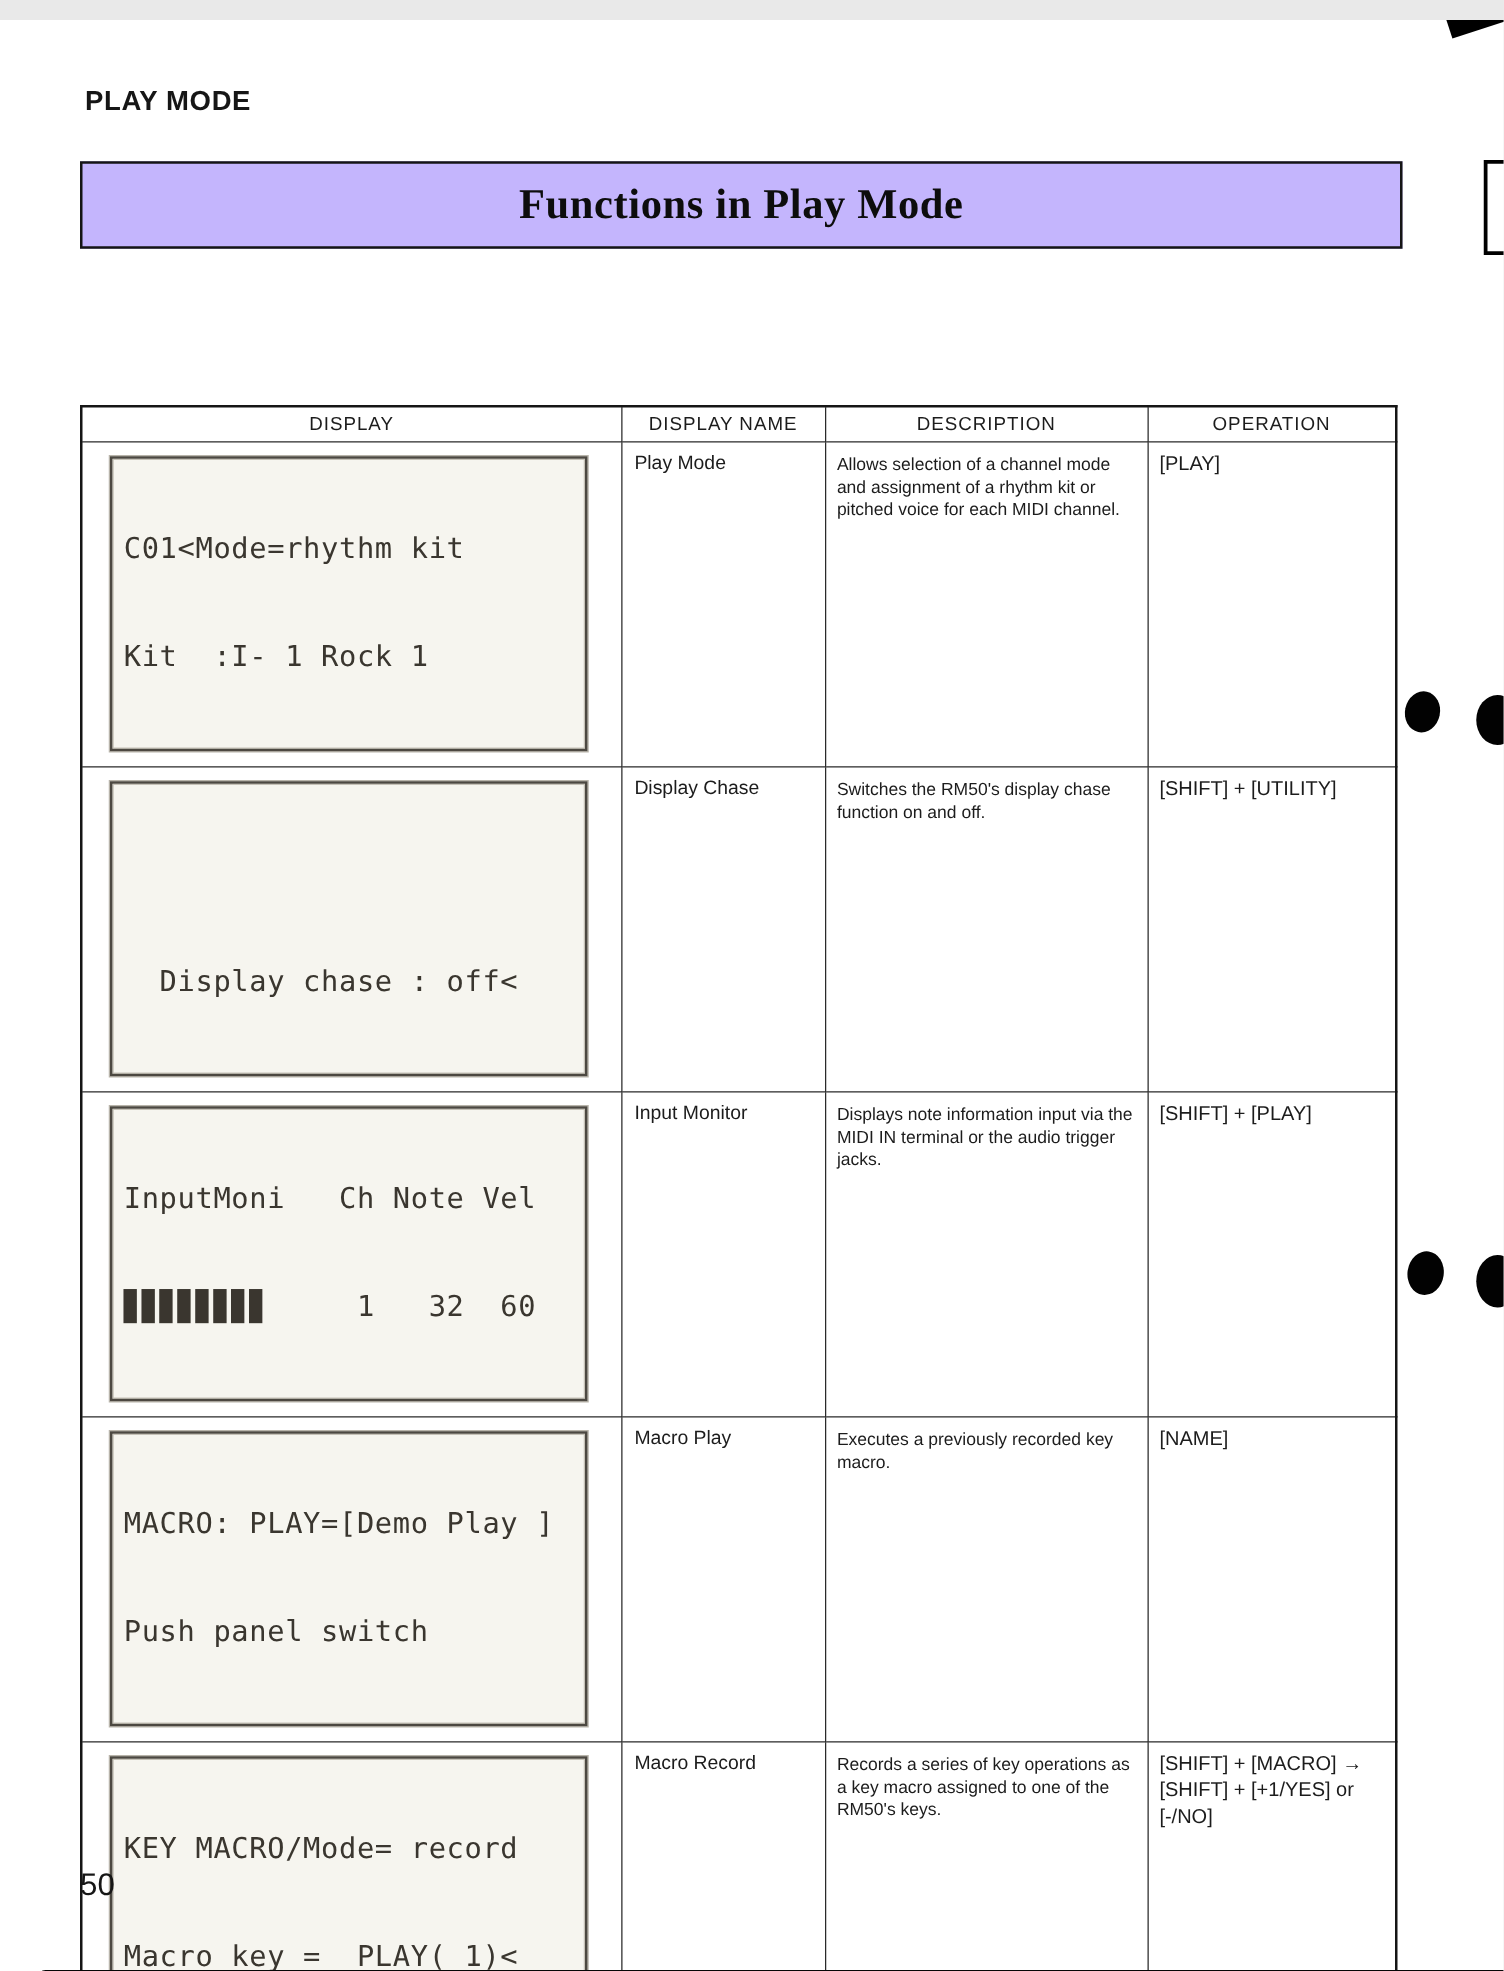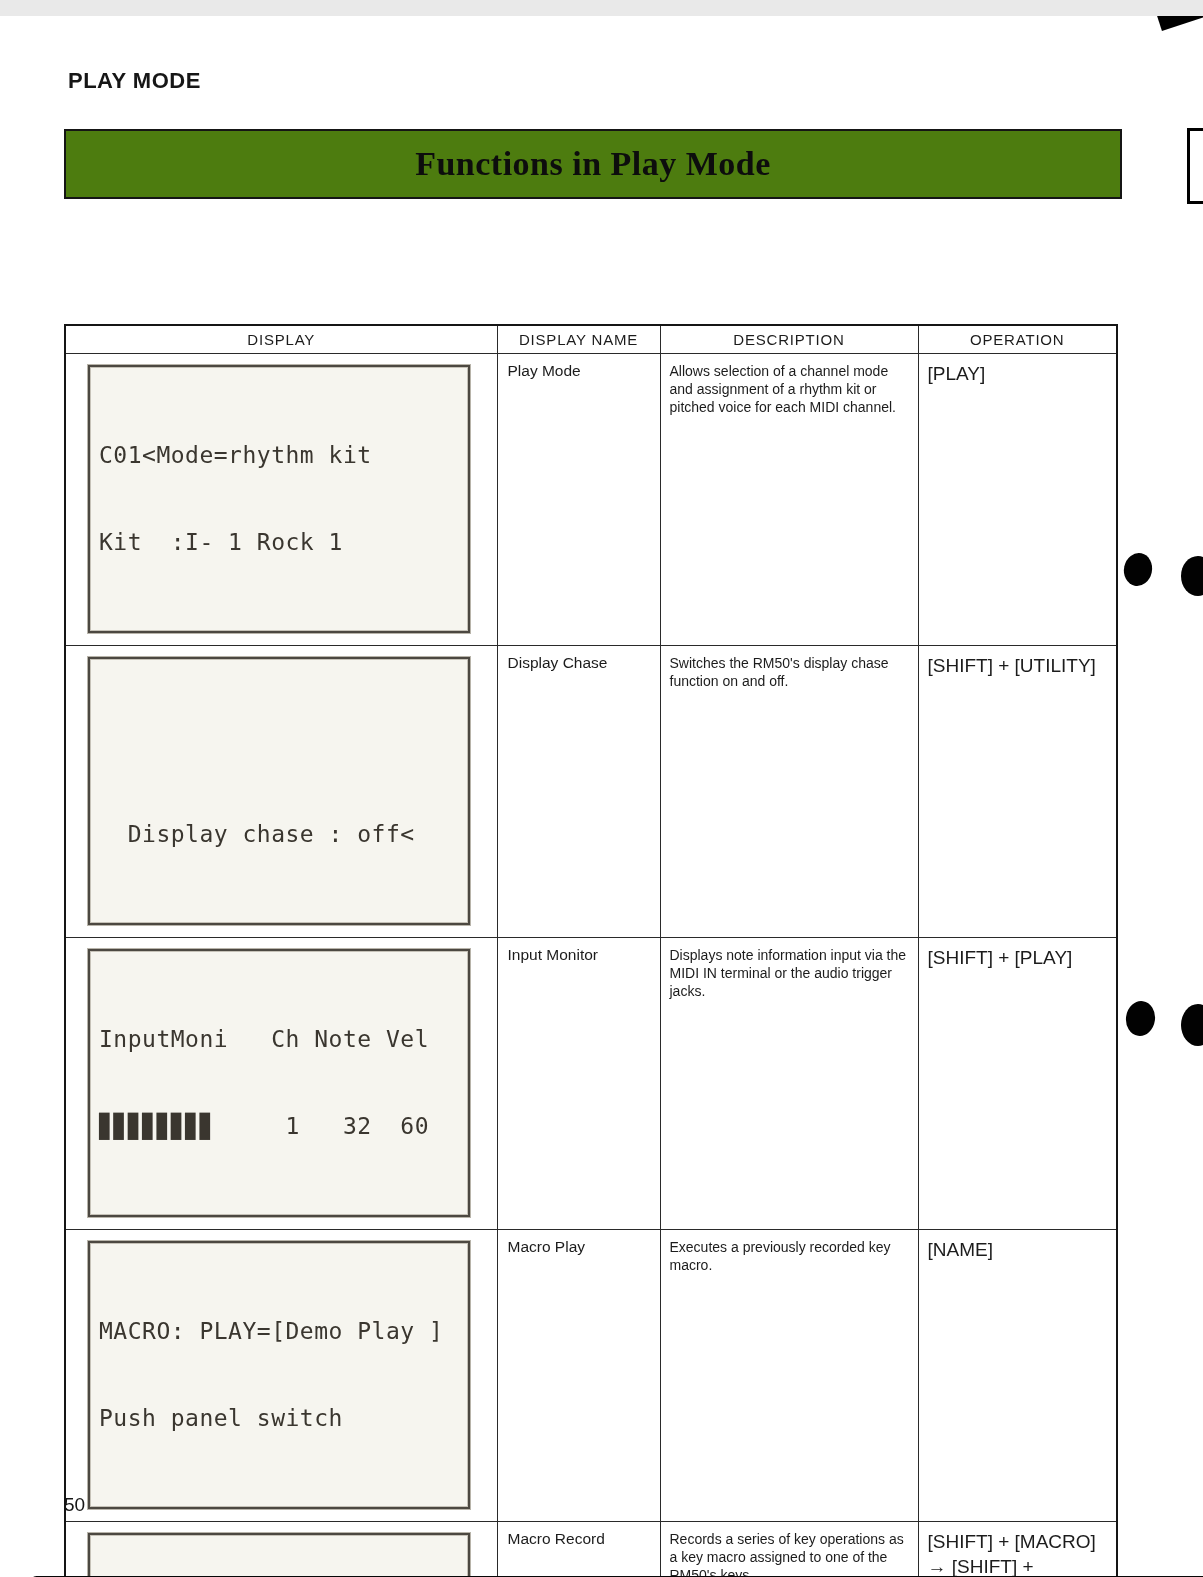--- a/index.html
+++ b/index.html
@@ -18,21 +18,21 @@
     font-family:"Liberation Sans", sans-serif;
     font-weight:700; font-size:22px; letter-spacing:0.5px;
     color:#161616;
   }
 
   .title-box {
     position:absolute; left:64px; top:113px;
     width:1054px; height:66px;
     border:2px solid #151515;
     display:flex; align-items:center; justify-content:center;
-    background:#4d7c0f;
+    background:#c4b5fd;
   }
   .title-box h1 {
     margin:0; font-family:"Liberation Serif", serif;
     font-size:34px; font-weight:700; letter-spacing:0.5px; color:#0d0d0d;
   }
 
   .intro {
     position:absolute; left:68px; top:200px; width:1060px;
     font-size:20px; line-height:1.5; color:#101010;
   }
@@ -50,34 +50,34 @@
   }
   .func-table tr.frow { height:90px; }
   .func-table td { vertical-align:top; }
 
   .lcd-cell { padding:11px 16px 12px 22px; }
   .lcd {
     box-sizing:border-box; width:382px;
     border:2px solid #4c4841;
     box-shadow:0 0 0 1px #b8b4aa, inset 0 0 0 1px #c6c2b8;
     background:#f6f5ef;
-    padding:16px 9px;
+    padding:0 9px;
     font-family:"DejaVu Sans Mono", monospace;
     font-size:23px; line-height:29px; letter-spacing:0.5px;
     color:#3a362f; white-space:pre; overflow:hidden;
   }
   .lcd .lcd-line { min-height:29px; }
 
   .name-cell { padding:8px 10px; font-size:15.5px; }
   .desc-cell { padding:8px 9px; font-size:14px; line-height:1.3; }
-  .op-cell   { padding:8px 9px; font-size:19px; line-height:1.3; }
+  .op-cell   { padding:8px 9px; font-size:16px; line-height:1.3; }
 
   .page-number {
     position:absolute; left:64px; top:1478px;
-    font-family:"Liberation Sans", sans-serif; font-size:19px; color:#161616;
+    font-family:"Liberation Sans", sans-serif; font-size:25px; color:#161616;
   }
 
   .bottom-bar {
     position:absolute; left:30px; right:0; bottom:4px; height:13px;
     background:#060606; border-radius:7px 0 0 7px;
   }
 
   .edge-box {
     position:absolute; left:1187px; top:112px; width:40px; height:70px;
     border:3px solid #000; background:#fff;

